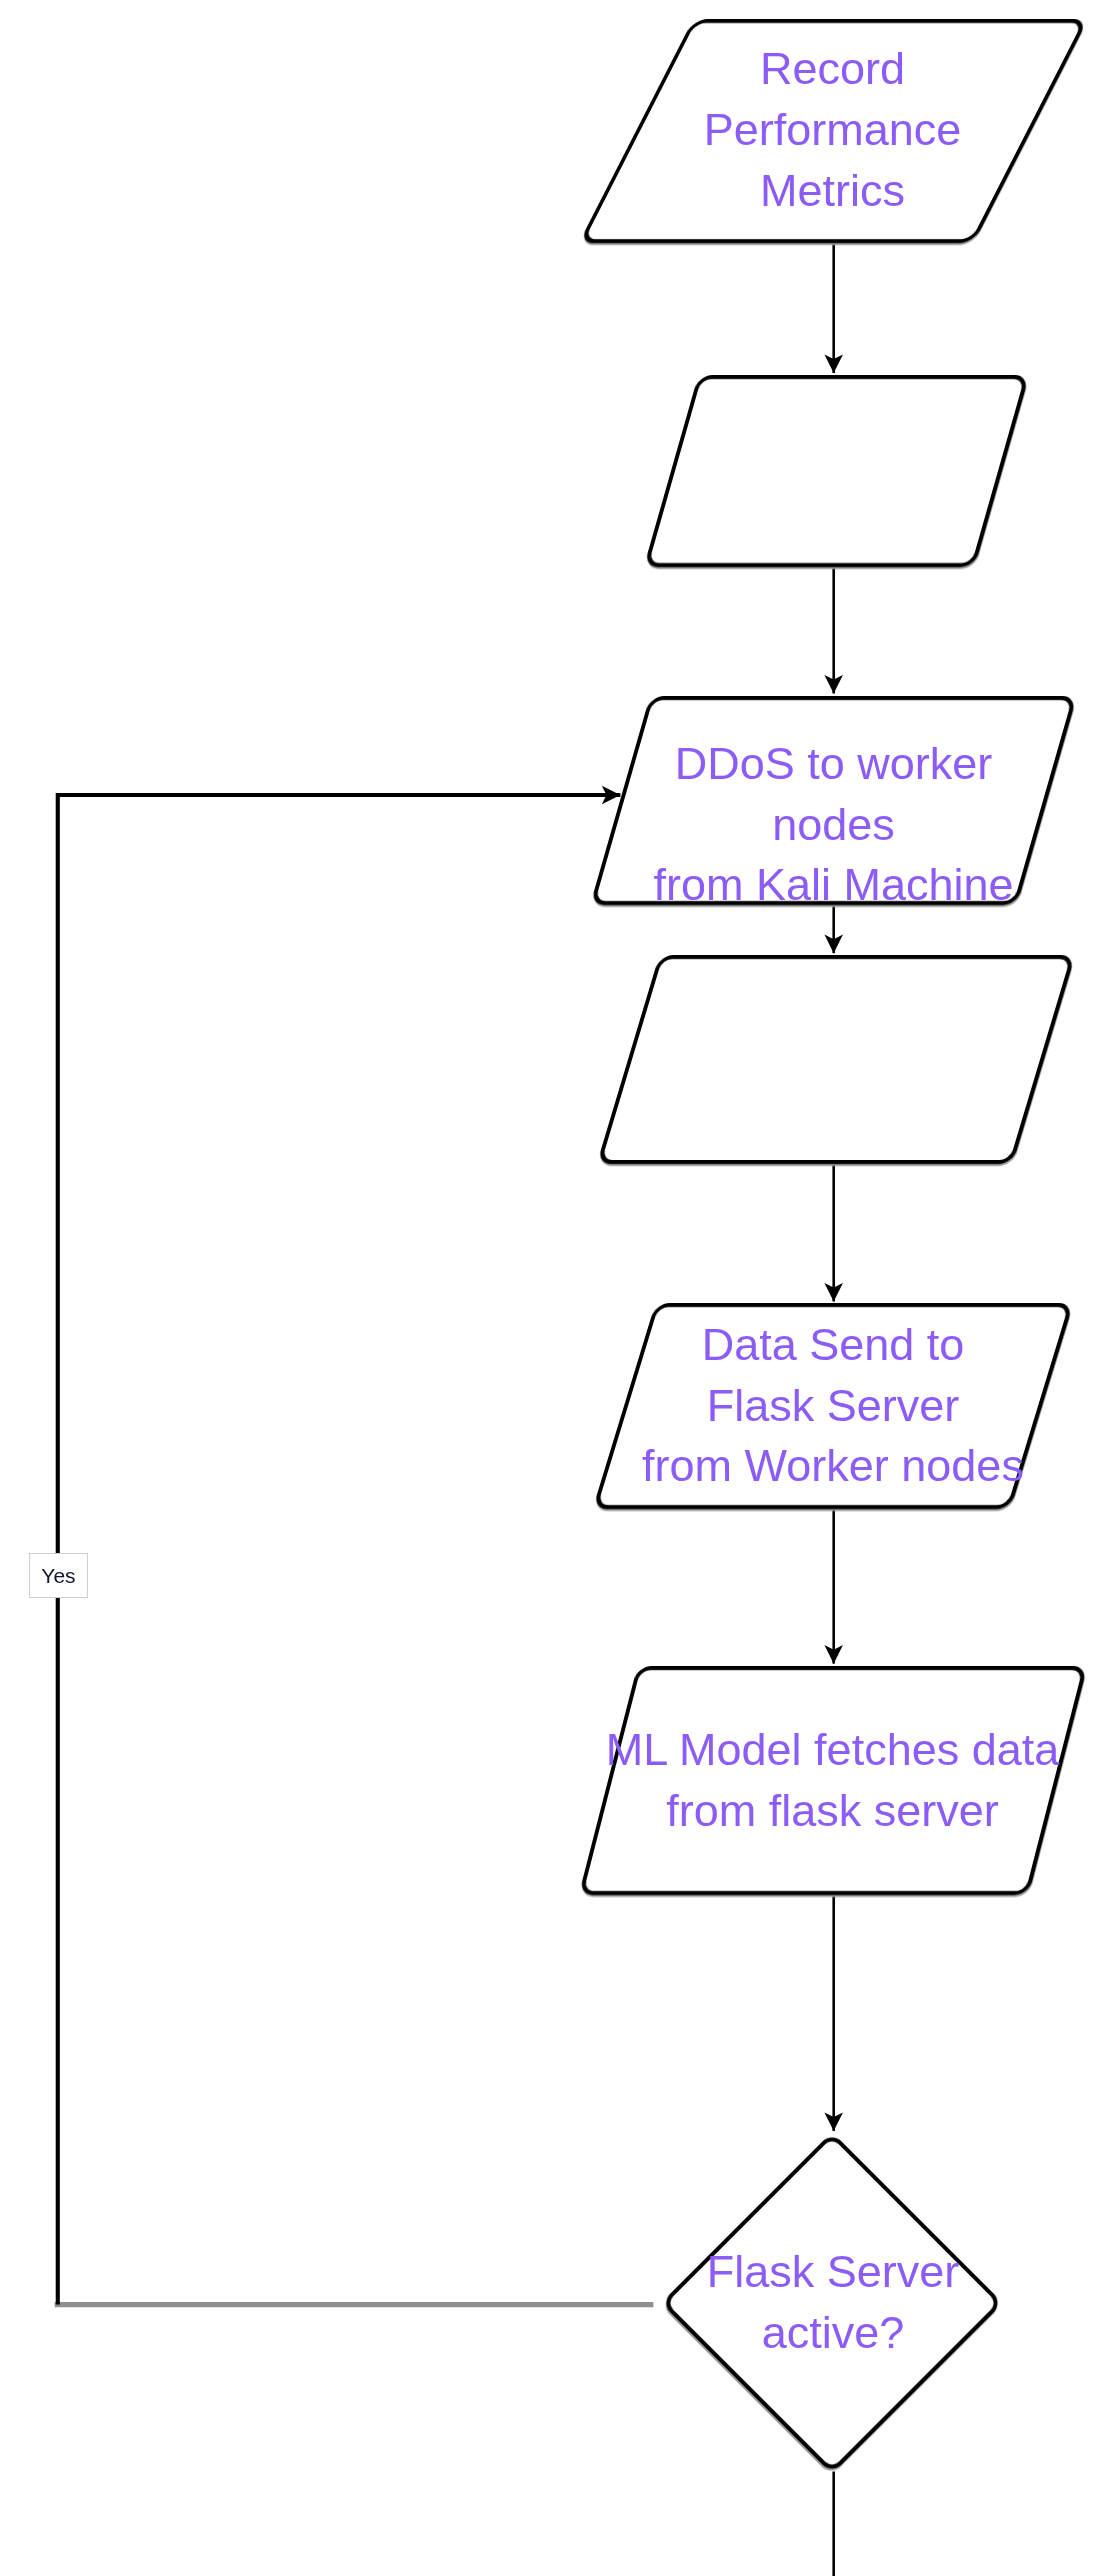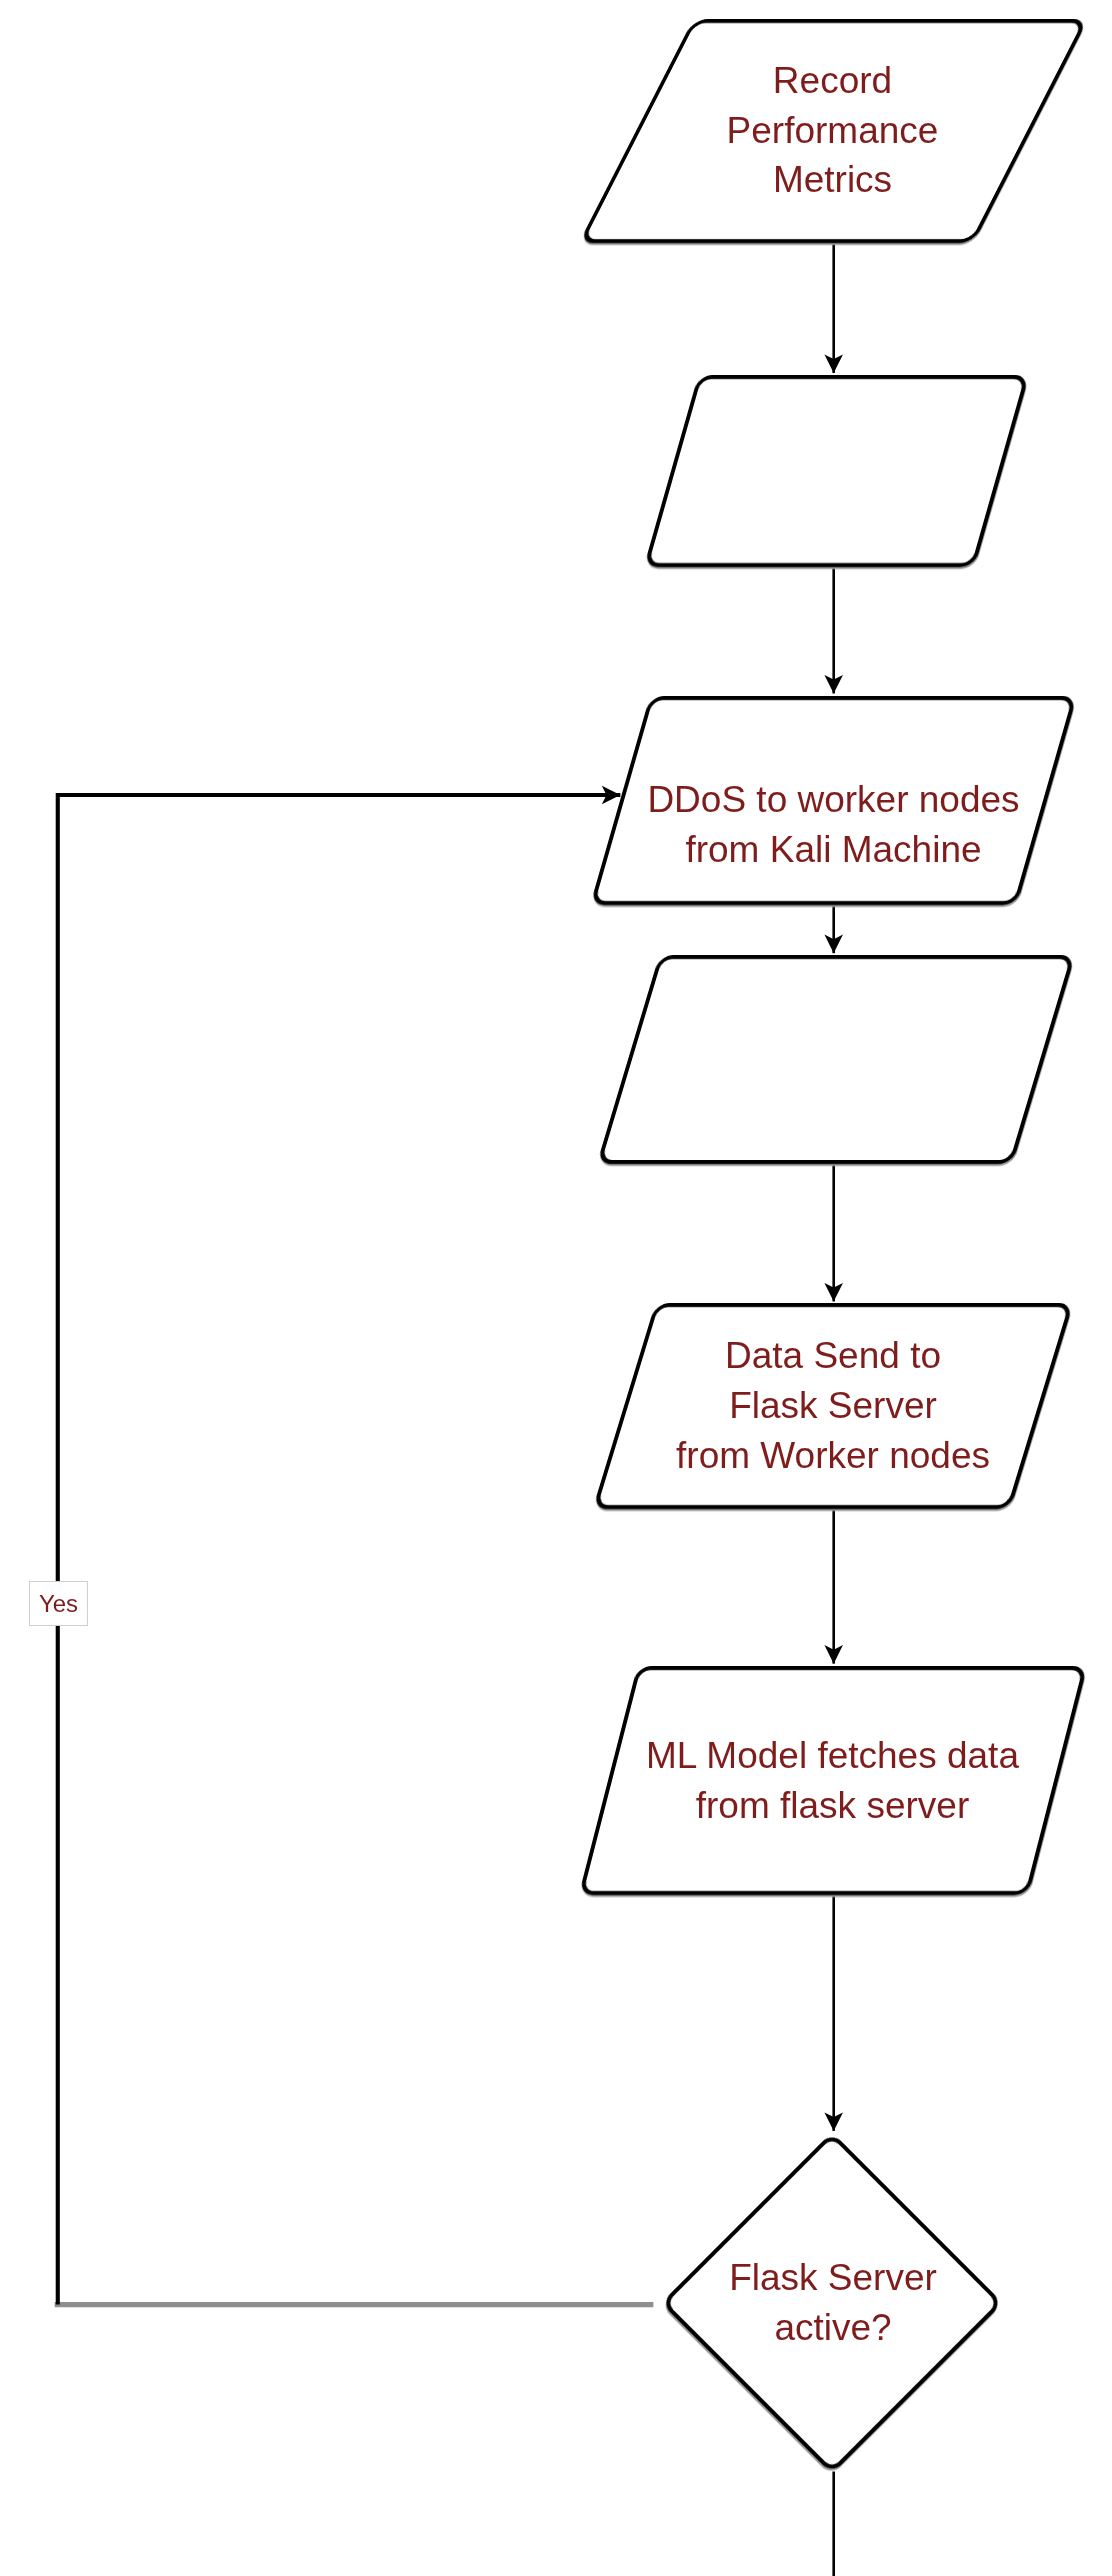--- a/index.html
+++ b/index.html
@@ -29,36 +29,35 @@
     filter: drop-shadow(1.5px 2.1px 0px #9b9b9b);
     z-index: 1;
   }
   .label {
     position: absolute;
     display: flex;
     align-items: center;
     justify-content: center;
     text-align: center;
     white-space: pre-line;
-    color: #7f1d1d;
-    font-size: 37px;
+    color: #8b5cf6;
+    font-size: 45px;
     line-height: 1.35;
     z-index: 2;
   }
   .edge-label {
     position: absolute;
     display: flex;
     align-items: center;
     justify-content: center;
     background: #ffffff;
     border: 1px solid #cfcfcf;
-    color: #7f1d1d;
-    font-size: 24px;
+    color: #0f172a;
+    font-size: 21px;
     z-index: 2;
-    margin-top: 28px;
   }
 </style>
 </head>
 <body>
 
 <div id="canvas">
 
   <svg id="wires" width="1113" height="2810" viewBox="0 0 2160 5454">
     <defs>
       <marker id="ah" markerUnits="userSpaceOnUse" markerWidth="56" markerHeight="56" refX="42" refY="28" orient="auto">

